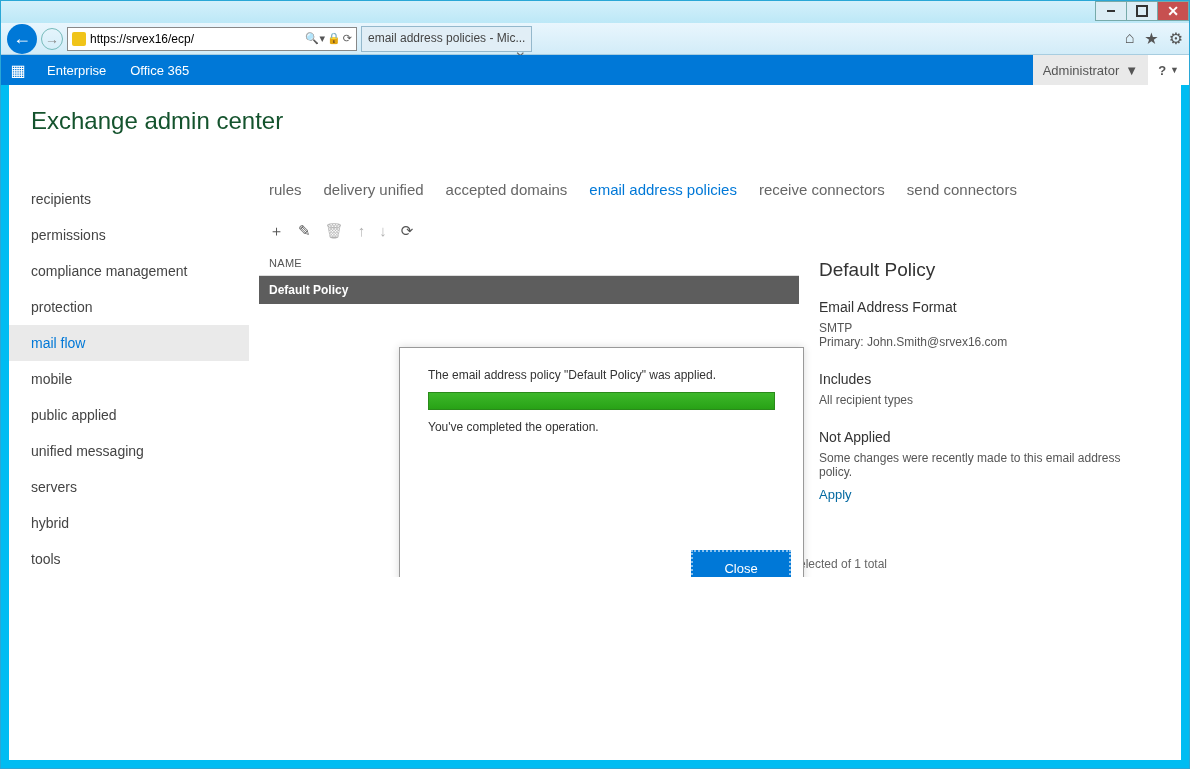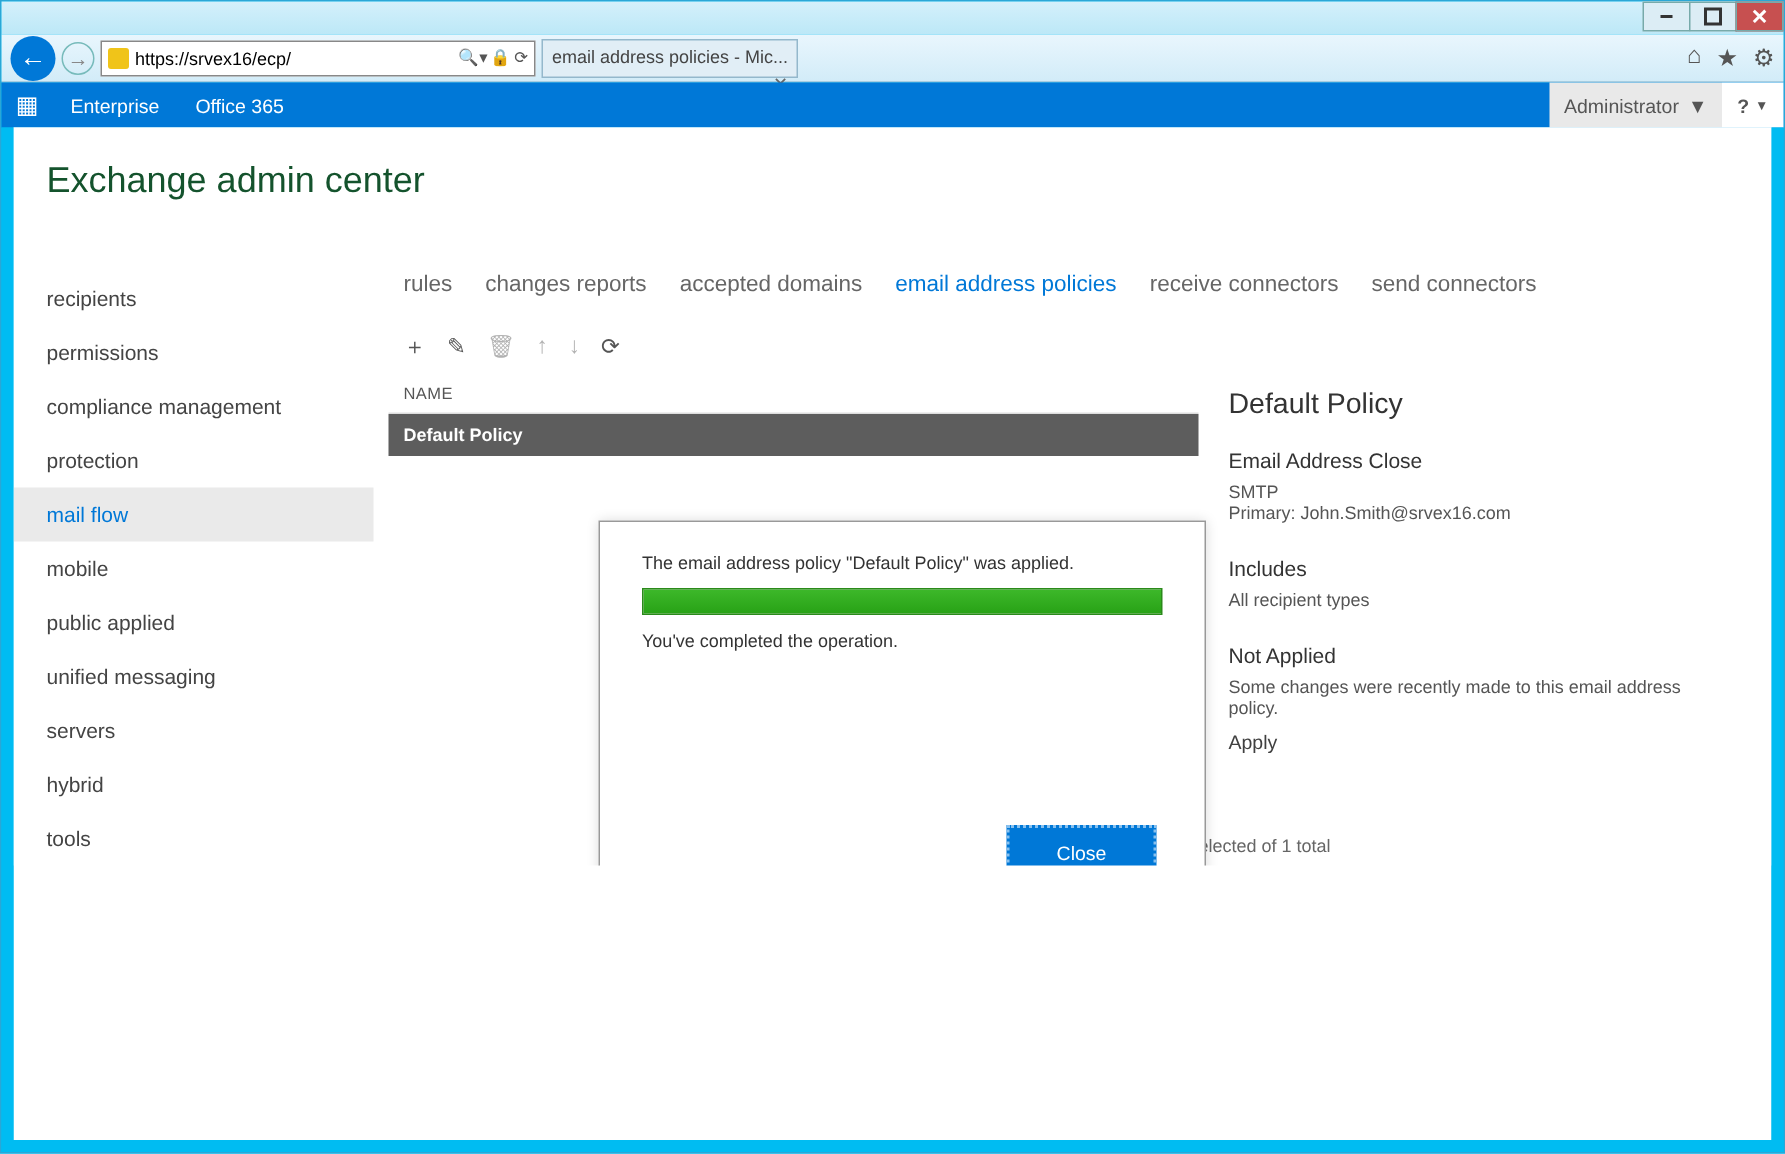--- a/index.html
+++ b/index.html
@@ -50,28 +50,28 @@
 
 .list-area { display:flex; }
 .list-col { flex:0 0 540px; }
 .list-header { font-size:11px; color:#555; padding:6px 10px; border-bottom:1px solid #ddd; letter-spacing:0.3px; }
 .list-row { background:#5d5d5d; color:#fff; font-size:12px; padding:7px 10px; font-weight:bold; }
 
 .details { flex:1; padding:8px 20px; font-size:13px; color:#333; }
 .details h2 { font-size:19px; font-weight:400; margin-bottom:18px; color:#333; }
 .details h3 { font-size:14px; font-weight:400; margin:14px 0 6px 0; color:#333; }
 .details .small { font-size:12px; color:#555; }
-.details .apply { color:#404040; cursor:pointer; display:inline-block; margin-top:8px; }
+.details .apply { color:#0369a1; cursor:pointer; display:inline-block; margin-top:8px; }
 
 .footer { position:absolute; bottom:6px; left:240px; right:0; text-align:center; font-size:12px; color:#666; }
 
 .dialog { position:absolute; left:390px; top:262px; width:405px; height:262px; background:#fff; border:1px solid #999; box-shadow:0 0 8px rgba(0,0,0,0.15); padding:20px 28px; }
 .dialog .msg { font-size:12px; color:#333; margin-bottom:10px; }
 .progress { height:18px; background:linear-gradient(#3db82a,#28a216); border:1px solid #2a8a1a; margin-bottom:10px; }
-.dlg-btn { position:absolute; right:32px; bottom:22px; width:100px; height:36px; background:#0078d7; color:#fff; border:2px dotted #88c0ee; font-size:13px; cursor:pointer; display:flex; align-items:center; justify-content:center; }
+.dlg-btn { position:absolute; right:12px; bottom:22px; width:100px; height:36px; background:#0078d7; color:#fff; border:2px dotted #88c0ee; font-size:13px; cursor:pointer; display:flex; align-items:center; justify-content:center; }
 
 .page-border { position:absolute; inset:0; pointer-events:none; border-bottom:8px solid #00bcf2; border-left:8px solid #00bcf2; border-right:8px solid #00bcf2; }
 .inner { position:absolute; inset:0; margin:0 8px 8px 8px; background:#fff; }
 </style>
 </head>
 <body>
 
 <div class="window">
 
   <div class="titlebar">
@@ -136,21 +136,21 @@
               <div class="item">public applied</div>
               <div class="item">unified messaging</div>
               <div class="item">servers</div>
               <div class="item">hybrid</div>
               <div class="item">tools</div>
             </div>
 
         <div class="main">
           <div class="subtabs" id="subtabs">
                 <div class="st">rules</div>
-                <div class="st">changes reports</div>
+                <div class="st">delivery unified</div>
                 <div class="st">accepted domains</div>
                 <div class="st active">email address policies</div>
                 <div class="st">receive connectors</div>
                 <div class="st">send connectors</div>
               </div>
 
           <div class="toolbar">
             <span>＋</span>
             <span>✎</span>
             <span style="opacity:.45;">🗑</span>
@@ -159,21 +159,21 @@
             <span>⟳</span>
           </div>
 
           <div class="list-area">
             <div class="list-col">
               <div class="list-header">NAME</div>
               <div class="list-row">Default Policy</div>
             </div>
             <div class="details">
               <h2>Default Policy</h2>
-              <h3>Email Address Close</h3>
+              <h3>Email Address Format</h3>
               <div class="small">SMTP</div>
               <div class="small">Primary: John.Smith@srvex16.com</div>
               <h3 style="margin-top:22px;">Includes</h3>
               <div class="small">All recipient types</div>
               <h3 style="margin-top:22px;">Not Applied</h3>
               <div class="small">Some changes were recently made to this email address policy.</div>
               <span class="apply">Apply</span>
             </div>
           </div>
 

